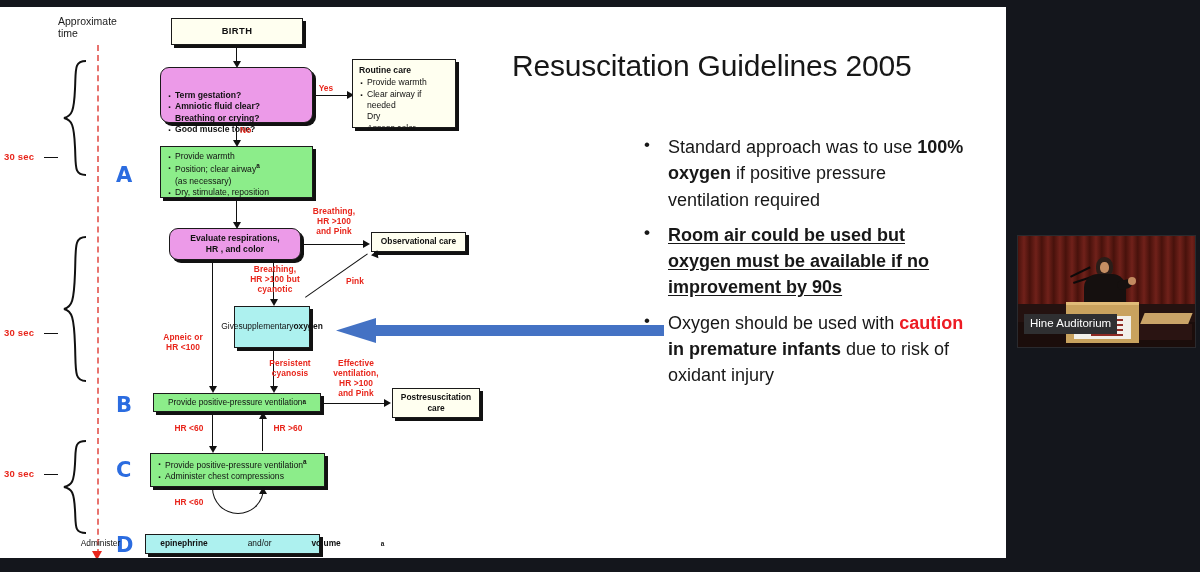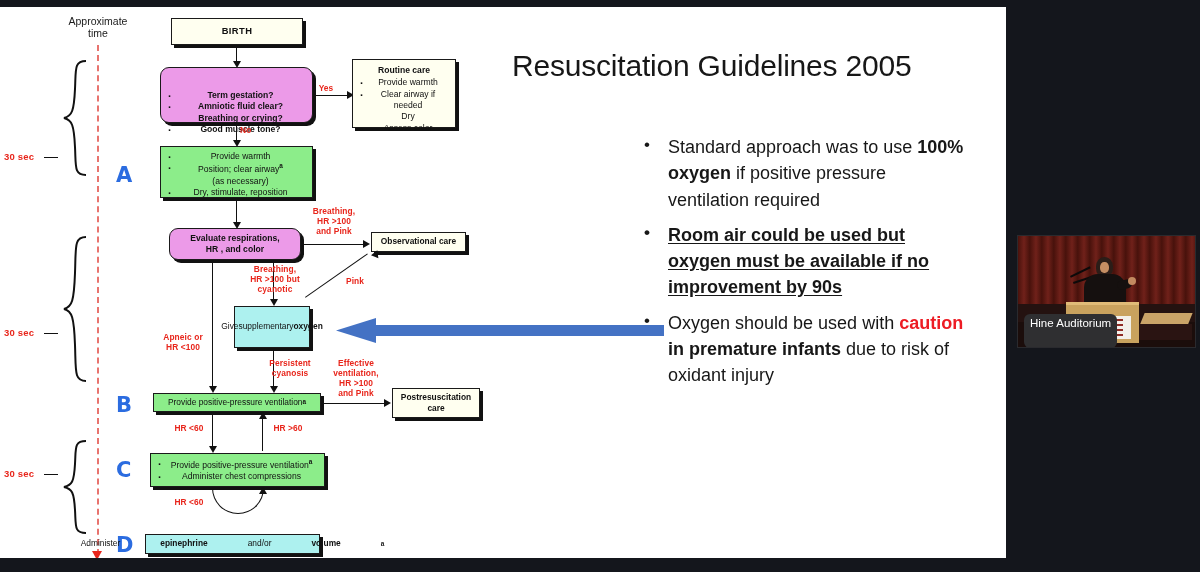--- a/index.html
+++ b/index.html
@@ -3,21 +3,21 @@
 <meta charset="utf-8">
 <style>
   html,body{margin:0;padding:0;background:#0c0d11;}
   body{width:1200px;height:572px;overflow:hidden;font-family:"Liberation Sans",sans-serif;}
   #stage{position:relative;width:1200px;height:572px;background:#14161c;overflow:hidden;}
 
   
   #slide{position:absolute;left:0;top:7px;width:1006px;height:551px;background:#fff;overflow:hidden;}
 
   
-  .approx-time{position:absolute;left:58px;top:8px;width:80px;text-align:center;
+  .approx-time{position:absolute;left:58px;top:8px;width:80px;
                font-size:10.5px;color:#1a1a1a;line-height:1.15;}
   .sec-label{position:absolute;font-size:9.5px;font-weight:bold;color:#e8261c;letter-spacing:.2px;}
   .timeline-dash{position:absolute;left:97px;top:38px;width:0;height:510px;
                  border-left:2.5px dashed #e8736e;}
   .timeline-arrowhead{position:absolute;left:92px;top:544px;width:0;height:0;
        border-left:5px solid transparent;border-right:5px solid transparent;border-top:9px solid #e8261c;}
   .brace{position:absolute;color:#000;font-family:"DejaVu Serif",serif;font-weight:300;}
 
   .secletter{position:absolute;font-family:"DejaVu Sans",sans-serif;font-weight:bold;
              color:#2b6ce0;font-size:21px;}
@@ -26,21 +26,21 @@
   .box{position:absolute;box-sizing:border-box;border:1.4px solid #1a1a1a;
        box-shadow:3px 3px 0 0 #111;font-size:8.6px;color:#111;line-height:1.32;}
   .box.rounded{border-radius:9px;box-shadow:3px 3px 0 0 #111;}
   .pink{background:#ec9ae8;}
   .green{background:#8ced8a;}
   .cyan{background:#adf1ef;}
   .ivory{background:#fffff0;}
   .box ul{margin:0;padding:0;list-style:none;}
   .box ul li{position:relative;padding-left:8px;margin:0;}
   .box ul li:before{content:"\00B7";position:absolute;left:1px;top:-1px;font-weight:bold;font-size:11px;}
-  .box .pad{padding:4px 6px;text-align:center;}
+  .box .pad{padding:4px 6px;}
   .ctr{display:flex;align-items:center;justify-content:center;height:100%;text-align:center;
        box-sizing:border-box;padding:3px 5px;}
   .bold{font-weight:bold;}
   sup{font-size:6.4px;font-weight:bold;vertical-align:super;}
 
   
   .vline{position:absolute;width:0;border-left:1.6px solid #111;}
   .hline{position:absolute;height:0;border-top:1.6px solid #111;}
   .ahead-d{position:absolute;width:0;height:0;border-left:4px solid transparent;
            border-right:4px solid transparent;border-top:7px solid #111;}
@@ -96,21 +96,21 @@
         background:#15100f;border-radius:14px 14px 0 0;}
   .speaker-arm{position:absolute;left:99px;top:44px;width:15px;height:9px;
         background:#15100f;border-radius:5px;transform:rotate(-12deg);}
   .speaker-hand{position:absolute;left:110px;top:41px;width:8px;height:8px;
         background:#c28a60;border-radius:50%;}
   .mic1{position:absolute;left:52px;top:40px;width:22px;height:2px;background:#0c0a0a;
         transform:rotate(-26deg);transform-origin:0 0;}
   .mic2{position:absolute;left:55px;top:46px;width:20px;height:2px;background:#0c0a0a;
         transform:rotate(-18deg);transform-origin:0 0;}
   #video-label{position:absolute;left:6px;top:78px;background:#2f2f31;color:#fff;
-     font-size:11.5px;padding:3px 6px 19px;border-radius:6px;white-space:nowrap;}
+     font-size:11.5px;padding:3px 6px 5px;border-radius:0;white-space:nowrap;}
 </style>
 </head>
 <body>
 
 <div id="stage">
 
   <div id="slide">
 
     <div class="approx-time">
       

